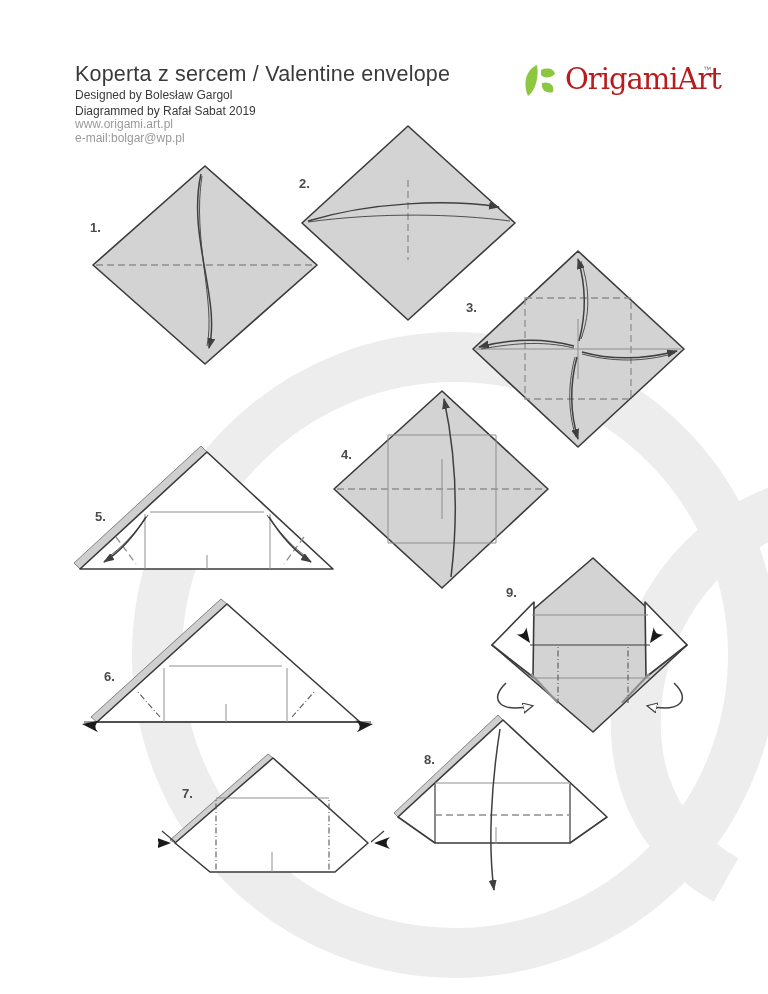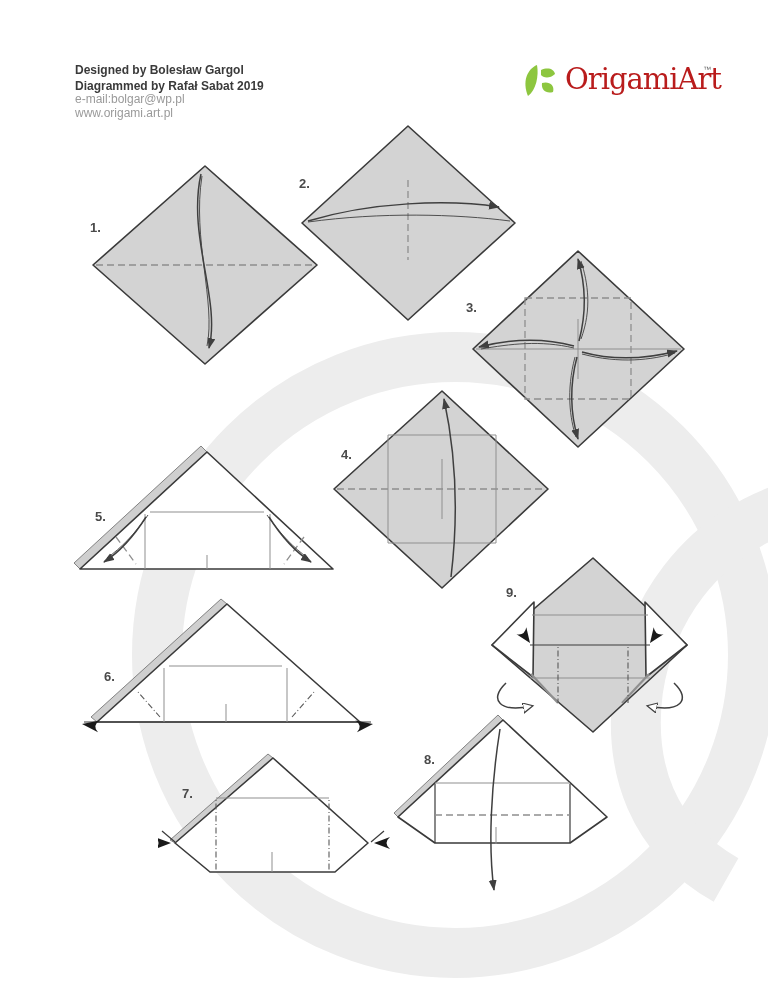--- a/index.html
+++ b/index.html
@@ -7,21 +7,21 @@
     --crease:#8f8f8f; --arrow:#3f3f3f; --watermark:#ededed;
     --text-primary:#3a3a3a; --text-muted:#9a9a9a; --logo-green:#8dc63f;
     --label:#4a4a4a; --sliver:#cfcfcf;
   }
   html,body{margin:0;padding:0;background:#fff;}
   .page{position:relative;width:768px;height:994px;background:#fff;overflow:hidden;
         font-family:"Liberation Sans", sans-serif;}
   .wm{position:absolute;left:0;top:0;}
   .hdr{position:absolute;left:75px;top:62px;width:460px;}
   .hdr h1{margin:0;font-size:21.5px;font-weight:400;color:var(--text-primary);letter-spacing:.2px;}
-  .hdr .by{margin:2px 0 0 0;font-size:12px;font-weight:700;color:var(--text-primary);line-height:13.5px;}
+  .hdr .by{margin:2px 0 0 0;font-size:12px;font-weight:400;color:var(--text-primary);line-height:13.5px;}
   .hdr .muted{margin:0;font-size:12px;font-weight:400;color:var(--text-muted);line-height:13.5px;}
   .logo{position:absolute;left:521px;top:60px;width:210px;height:46px;}
   .logo .brand{position:absolute;left:44px;top:2px;font-family:"DejaVu Serif",serif;
     font-size:29px;color:#b91c1c;letter-spacing:-1px;}
   .logo .tm{position:absolute;left:182px;top:5px;font-size:8px;color:#6a6a6a;font-family:"Liberation Sans",sans-serif;font-style:normal;}
   .step-label{position:absolute;font-size:13px;font-weight:600;color:var(--label);}
   .fig{position:absolute;}
   
   .paper-g{fill:var(--paper-fill);stroke:var(--outline);stroke-width:1.6;stroke-linejoin:round;}
   .paper-w{fill:var(--paper-white);stroke:var(--outline);stroke-width:1.6;stroke-linejoin:round;}
@@ -41,24 +41,25 @@
 <body>
 
 <div class="page">
 
   <svg class="wm" width="768" height="994" viewBox="0 0 768 994" aria-hidden="true">
     <circle class="wm-stroke" cx="455" cy="655" r="298" stroke-width="50"></circle>
     <path class="wm-stroke" d="M780,510 C700,540 650,610 638,690 C628,768 652,838 726,880" stroke-width="50"></path>
   </svg>
 
   <div class="hdr">
+    <h1>Koperta z sercem / Valentine envelope</h1>
     <p class="by">Designed by Bolesław Gargol</p>
     <p class="by">Diagrammed by Rafał Sabat 2019</p>
+    <p class="muted">www.origami.art.pl</p>
     <p class="muted">e-mail:bolgar@wp.pl</p>
-    <p class="muted">www.origami.art.pl</p>
   </div>
 
   <div class="logo">
     <svg width="44" height="44" viewBox="0 0 44 44">
       <path class="leaf" d="M16,5 C6,9 1,22 7,36 C15,30 18,16 16,5 Z"></path>
       <path class="leaf" d="M20,10 C27,7 33,9 34,14 C29,19 22,18 20,15 Z"></path>
       <path class="leaf" d="M21,23 C28,21 34,25 32,32 C25,34 20,30 21,23 Z"></path>
     </svg>
     <span class="brand">OrigamiArt</span>
     <span class="tm">™</span>

